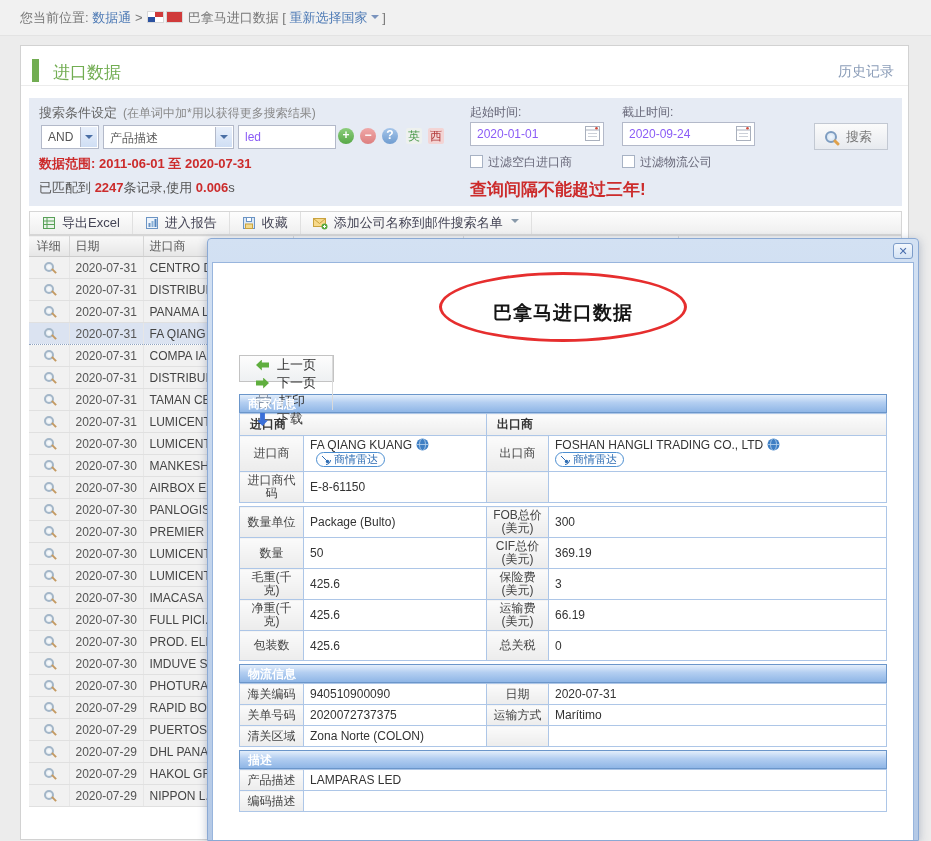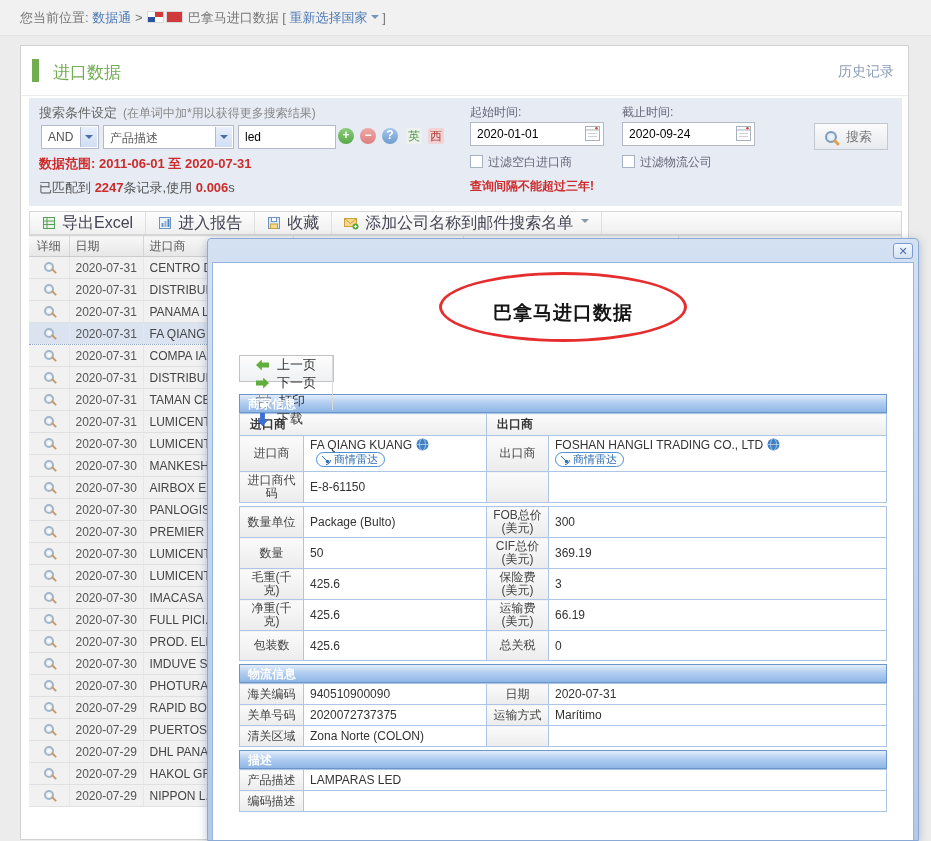--- a/index.html
+++ b/index.html
@@ -20,38 +20,38 @@
   .flag { display:inline-block; width:17px; height:12px; vertical-align:-1px; margin:0 1px; border:1px solid #d8d8d8; }
   .flag-pa { background:
       linear-gradient(90deg, #fff 50%, #d03a3a 50%) 0 0 / 100% 50% no-repeat,
       linear-gradient(90deg, #2b52a0 50%, #fff 50%) 0 100% / 100% 50% no-repeat; }
   .flag-red { background:#d03a3a; }
   .caret-down { display:inline-block; width:0; height:0; border:4px solid transparent; border-top-color:#7a93bd; vertical-align:-1px; margin-left:3px; }
 
   
   .panel { position:absolute; left:20px; top:45px; width:889px; height:795px;
     background:#fff; border:1px solid #d2d2d2; }
-  .panel-hd { position:relative; height:50px; border-bottom:1px solid #ececec; }
+  .panel-hd { position:relative; height:40px; border-bottom:1px solid #ececec; }
   .green-bar { position:absolute; left:11px; top:13px; width:7px; height:23px; background:#72ad52; }
   .panel-title { position:absolute; left:32px; top:15px; font-size:17px; color:#72ad52; }
   .history-link { position:absolute; right:14px; top:17px; font-size:14px; color:#8b9db8; }
 
   
   .search { position:absolute; left:8px; top:52px; width:873px; height:108px; background:#e6ebf4; }
   .search .abs { position:absolute; }
   .s-title { left:10px; top:6px; font-size:13px; color:#666; }
   .s-hint { color:#888; margin-left:6px; font-size:12px; }
   .sel { position:absolute; height:24px; background:#fff; border:1px solid #b3b9c9; font-size:12px; color:#555; cursor:pointer; }
   .sel .sel-text { display:inline-block; padding:4px 0 0 6px; }
   .sel .sel-arrow { position:absolute; right:1px; top:1px; bottom:1px; width:17px;
     background:linear-gradient(#e9f0fb,#cfdef4); border-left:1px solid #b3b9c9; }
   .sel .sel-arrow::after { content:''; position:absolute; left:4px; top:8px;
     border:4px solid transparent; border-top-color:#4a6fa5; }
   .txt { position:absolute; height:24px; background:#fff; border:1px solid #b3b9c9;
-    font-size:12px; color:#000000; padding:0 6px; font-family:"Liberation Sans","DejaVu Sans",sans-serif; }
+    font-size:12px; color:#8b5cf6; padding:0 6px; font-family:"Liberation Sans","DejaVu Sans",sans-serif; }
   .cal-btn { position:absolute; cursor:pointer; width:15px; height:15px; }
   .iconbtn { position:absolute; width:16px; height:16px; border-radius:50%; color:#fff;
     font-size:12px; font-weight:bold; text-align:center; line-height:15px; cursor:pointer; }
   .ib-plus { background:linear-gradient(#8ccd7c,#57a847); }
   .ib-minus { background:linear-gradient(#f0a8a8,#dd7f7f); }
   .ib-help { background:linear-gradient(#a6c6ea,#6f9cd0); }
   .langbtn { position:absolute; width:16px; height:16px; text-align:center; line-height:16px;
     font-size:12px; border-radius:2px; cursor:pointer; }
   .lang-en { color:#4e9b4e; background:#eef1ee; }
   .lang-es { color:#b33c3c; background:#f3d4d4; }
@@ -64,21 +64,21 @@
     display:flex; align-items:center; gap:9px; padding-left:10px; cursor:pointer; color:#777; font-size:13px; }
   .smag { display:inline-block; width:12px; height:12px; border:2px solid #7d9cc0; border-radius:50%;
     background:radial-gradient(#f2f7fc,#cfe0f0); position:relative; }
   .smag::after { content:''; position:absolute; width:7px; height:3px; background:#e0a14b;
     transform:rotate(45deg); right:-5px; bottom:-3px; border-radius:1px; }
 
   
   .toolbar { position:absolute; left:8px; top:165px; width:873px; height:24px;
     background:linear-gradient(#fdfdfd,#efefef); border:1px solid #d6d6d6; display:flex; align-items:stretch; }
   .tbtn { display:inline-flex; align-items:center; gap:6px; padding:0 12px;
-    font-size:16px; color:#445; cursor:pointer; border-right:1px solid #e0e0e0; }
+    font-size:13px; color:#445; cursor:pointer; border-right:1px solid #e0e0e0; }
   .tbtn svg { flex:none; }
   .caret-sm { display:inline-block; width:0; height:0; border:4px solid transparent; border-top-color:#8899aa; margin-left:2px; vertical-align:-2px; }
 
   
   .results-wrap { position:absolute; left:8px; top:189px; width:873px; }
   table.results { width:100%; border-collapse:collapse; table-layout:fixed; }
   table.results th { height:21px; background:linear-gradient(#f8f8f8,#e6e6e6);
     border-right:1px solid #d6d6d6; border-bottom:1px solid #cccccc; border-top:1px solid #d6d6d6;
     font-weight:normal; font-size:12px; color:#555; text-align:left; padding:0 6px; }
   table.results th.c0 { text-align:center; }
@@ -218,21 +218,21 @@
       <span class="smag"></span>
       <span>搜索</span>
     </div>
 
     <div class="abs" style="left:441px; top:56px;">
       <span class="cbx"></span><span class="filter-label">过滤空白进口商</span>
     </div>
     <div class="abs" style="left:593px; top:56px;">
       <span class="cbx"></span><span class="filter-label">过滤物流公司</span>
     </div>
-    <div class="abs red-b" style="left:441px; top:80px; font-size:12px;">查询间隔不能超过三年!</div>
+    <div class="abs red-b" style="left:441px; top:80px; font-size:17px;">查询间隔不能超过三年!</div>
   </div>
 
   <div class="toolbar">
     <span class="tbtn">
       <svg width="14" height="14">
           <rect x="1.5" y="1.5" width="11" height="11" fill="#eaf3ea" stroke="#58a058"></rect>
           <line x1="1.5" y1="5" x2="12.5" y2="5" stroke="#58a058"></line>
           <line x1="1.5" y1="8.5" x2="12.5" y2="8.5" stroke="#58a058"></line>
           <line x1="5" y1="1.5" x2="5" y2="12.5" stroke="#58a058"></line>
         </svg>

